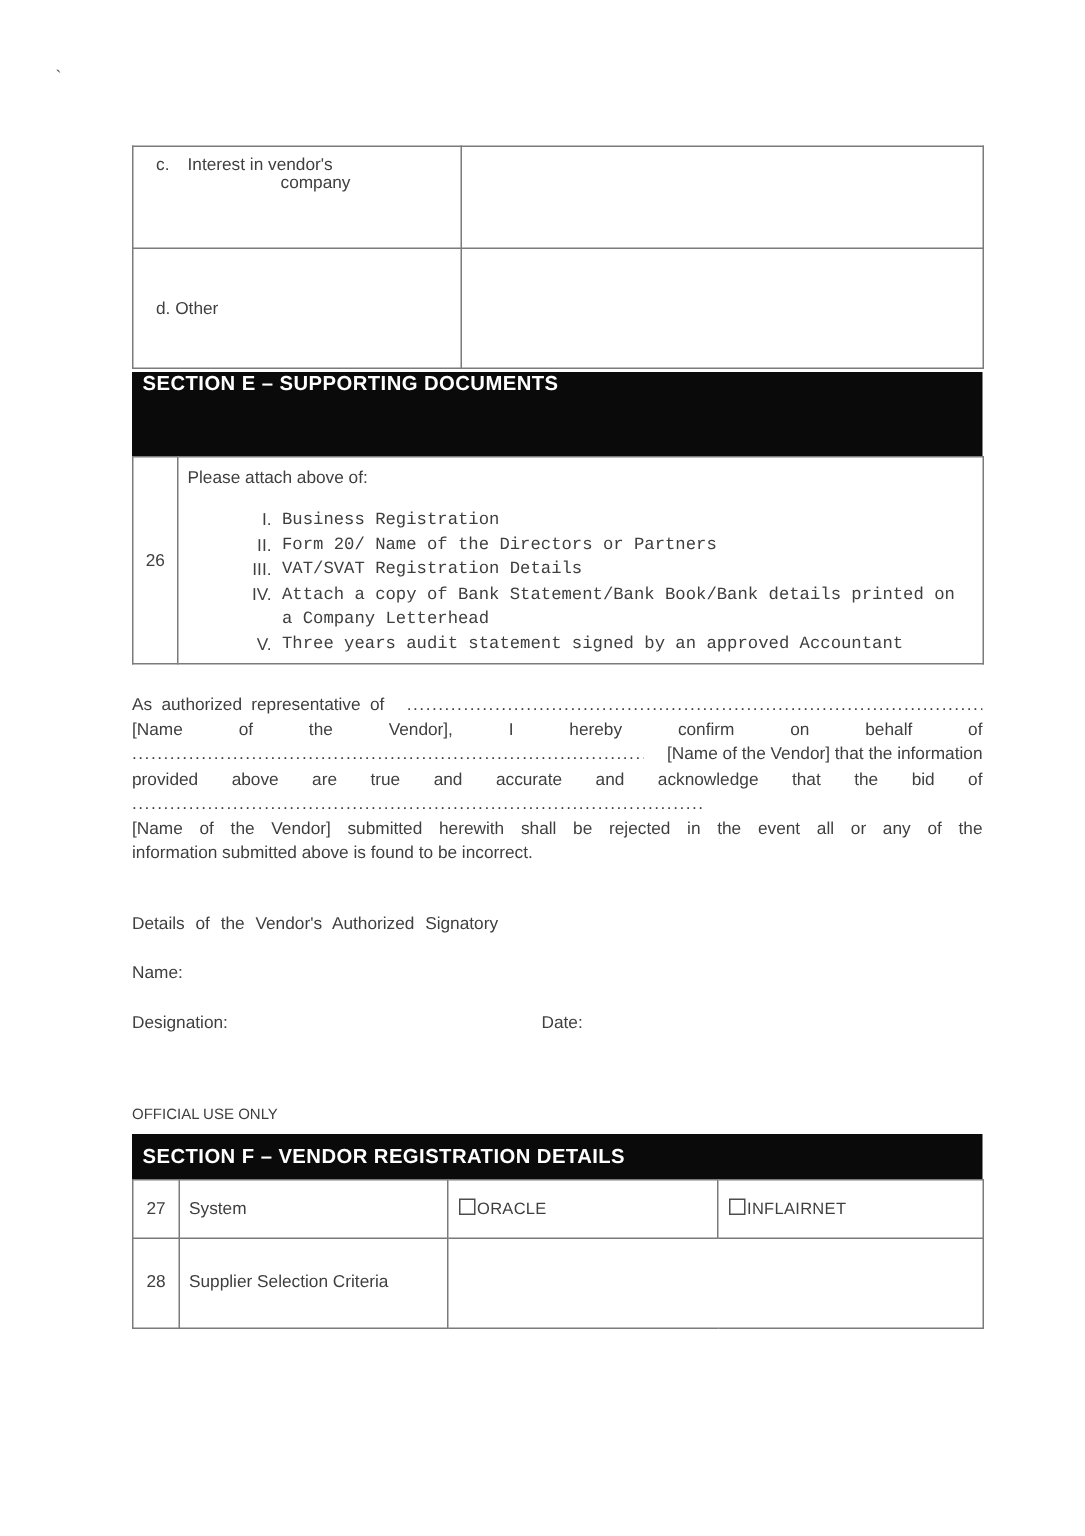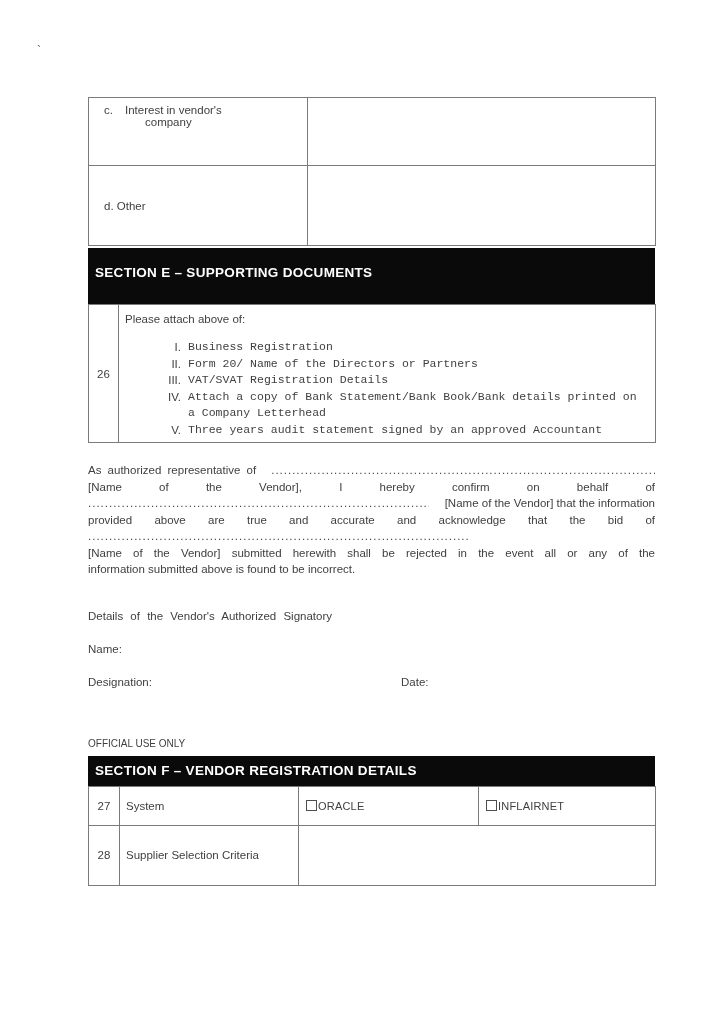--- a/index.html
+++ b/index.html
@@ -22,31 +22,31 @@
   table { border-collapse: collapse; width: 567px; table-layout: fixed; }
   td { border: 1.5px solid #7b7b7b; vertical-align: middle; padding: 0; }
 
   .top-table { margin-top: 97px; }
   .top-table .row-c { height: 68px; }
   .top-table .row-d { height: 80px; }
   .top-table td.label-cell { vertical-align: top; padding: 6px 4px 0 15px; }
   .top-table .row-d td.label-cell { vertical-align: middle; padding-top: 0; }
   .label-line1 { display: flex; }
   .label-marker { width: 21px; flex-shrink: 0; }
-  .label-line2 { margin-left: 41px; }
+  .label-line2 { margin-left: 83px; }
 
   
   .section-bar {
     width: 567px; background: #0a0a0a; color: #ffffff;
     font-weight: bold; font-size: 13.5px; letter-spacing: 0.3px;
     padding-left: 7px;
   }
   .bar-e {
     margin-top: 2px; height: 56px;
-    display: flex; align-items: center; padding-bottom: 7px;
+    display: flex; align-items: flex-start; padding-bottom: 7px;
   }
   .bar-f {
     margin-top: 6px; height: 30px;
     display: flex; align-items: center;
   }
 
   
   .docs-table td { vertical-align: top; }
   .docs-table .row-26 { height: 133px; }
   .num-cell { text-align: center; vertical-align: middle !important; }
@@ -69,21 +69,21 @@
   }
   .dotlead { letter-spacing: 1px; margin-right: 4px; overflow: hidden; white-space: nowrap; }
   .dotclip {
     display: inline-block; width: 67%; overflow: hidden;
     white-space: nowrap; letter-spacing: 1px; vertical-align: bottom;
   }
 
   
   .sig-heading { margin-top: 30px; line-height: 16px; word-spacing: 4px; }
   .sig-line { margin-top: 17px; line-height: 16px; }
-  .desig-row { display: flex; gap: 40px; }
+  .desig-row { display: flex; }
   .desig-label { width: 273px; flex-shrink: 0; }
 
   
   .official-label { margin-top: 47px; line-height: 13px; font-size: 10px; }
   .reg-table .row-27 { height: 39px; }
   .reg-table .row-28 { height: 60px; }
   .reg-table .sys-label { padding-left: 6px; }
   .opt-cell { padding-left: 7px; font-size: 11px; letter-spacing: 0.2px; }
   .checkbox {
     display: inline-block; width: 11px; height: 11px;

